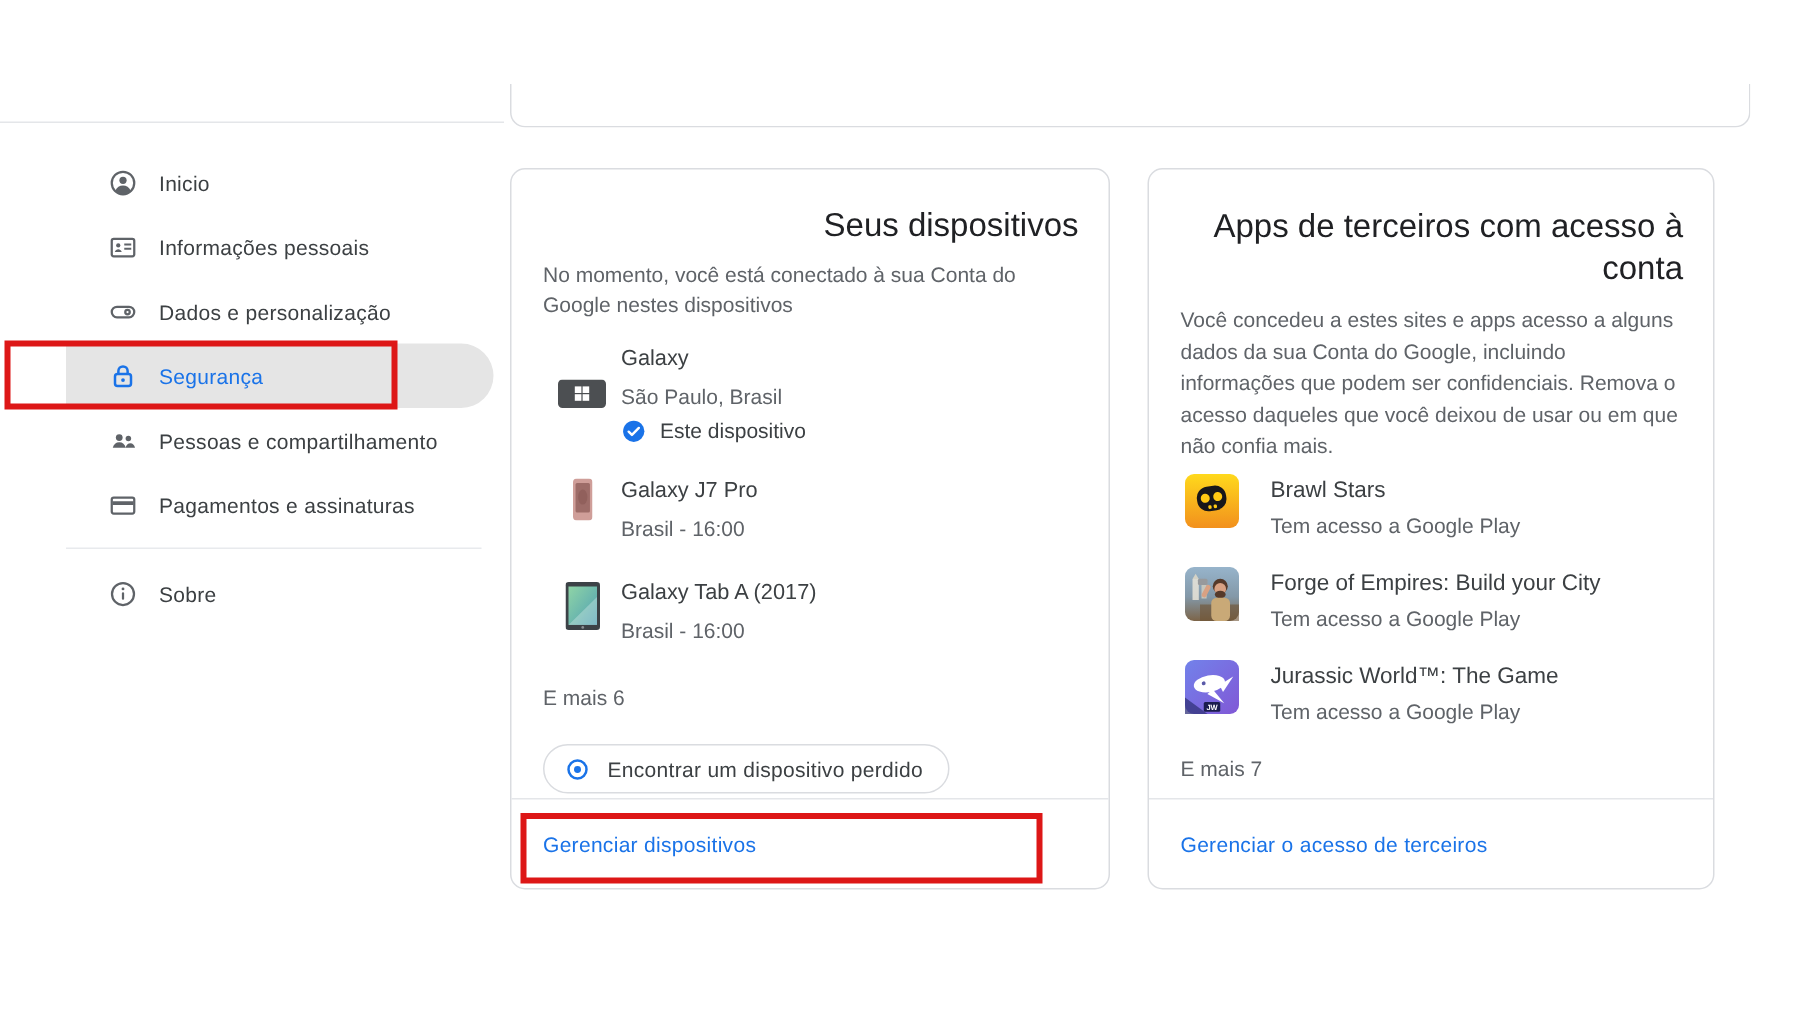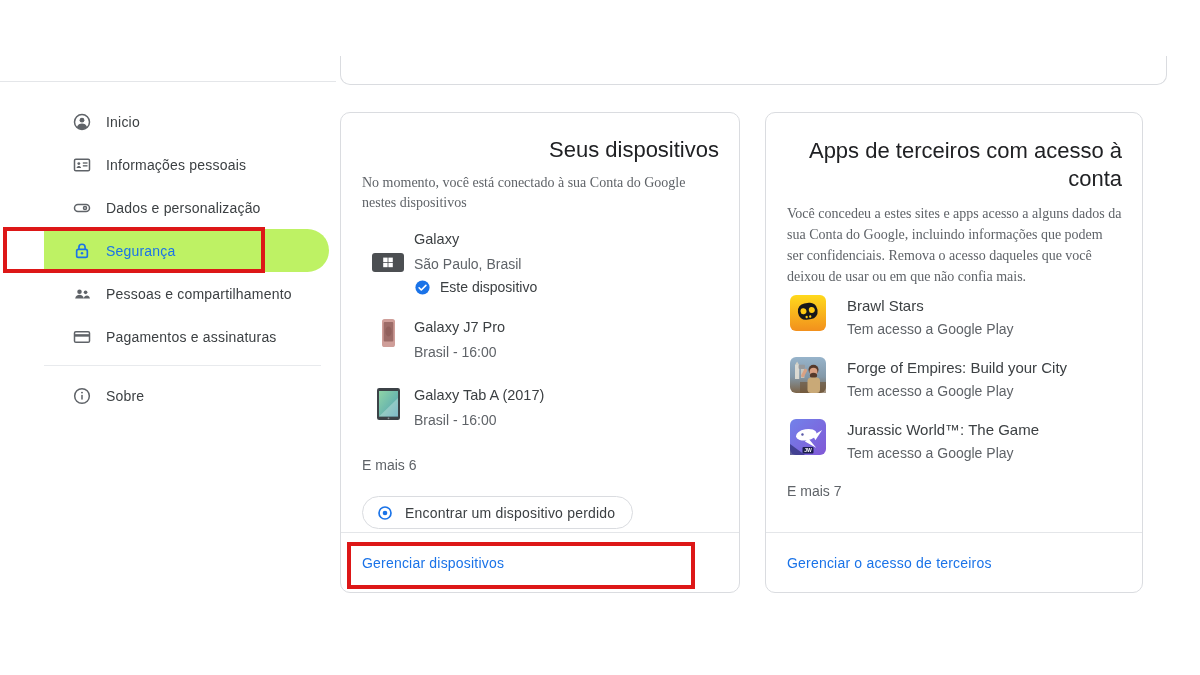--- a/index.html
+++ b/index.html
@@ -27,21 +27,21 @@
   #ann-manage  { left:347px; top:542px; width:348px; height:47px; }
 
   
   .card { position:absolute; top:112px; height:481px; background:#fff;
     border:1px solid #dadce0; border-radius:10px; display:flex; flex-direction:column; }
   #devices-card { left:340px; width:400px; }
   #apps-card { left:765px; width:378px; }
   .card-content { flex:1; padding:24px 20px 0 21px; overflow:hidden; }
   .card-title { font-size:22px; line-height:26px; color:#202124; font-weight:400;text-align:right; }
   #apps-card .card-title { line-height:28px; }
-  .card-sub { margin-top:10px; font-size:14px; line-height:20px; color:#5f6368;font-family:Liberation Serif, serif; }
+  .card-sub { margin-top:10px; font-size:14px; line-height:20px; color:#5f6368; }
   #apps-card .card-sub { line-height:21px; }
 
   
   .dev-list { margin-top:16px; }
   .dev-row { display:flex; margin-bottom:18px; }
   .dev-icon { width:52px; flex:none; display:flex; justify-content:center; align-items:flex-start; }
   .dev-name { font-size:14.5px; line-height:20px; color:#3c4043; margin-bottom:5px; }
   .dev-loc { font-size:14px; line-height:20px; color:#5f6368; margin-bottom:5px; }
   .dev-this { display:flex; align-items:flex-start; gap:9px; height:20px; margin-top:2px;
     font-size:14px; color:#3c4043; }
@@ -104,21 +104,21 @@
       <span class="ic">
         <svg width="20" height="20" viewBox="0 0 24 24">
           <rect x="3" y="7.8" width="18" height="8.4" rx="4.2" fill="none" stroke="#5f6368" stroke-width="1.8"></rect>
           <circle cx="15.6" cy="12" r="2.7" fill="#5f6368"></circle>
           <circle cx="15.6" cy="12" r=".9" fill="#fff"></circle>
         </svg>
       </span>
       <span class="lbl">Dados e personalização</span>
     </div>
 
-    <div class="nav-item selected" style="background: #bef264;">
+    <div class="nav-item selected" style="background: #e5e5e5;">
       <span class="ic">
         <svg width="20" height="20" viewBox="0 0 24 24">
           <path d="M8.3 10V7.6a3.7 3.7 0 0 1 7.4 0V10" fill="none" stroke="#1a73e8" stroke-width="2"></path>
           <rect x="5.6" y="10" width="12.8" height="9.6" rx="2" fill="none" stroke="#1a73e8" stroke-width="2"></rect>
           <circle cx="12" cy="14.8" r="1.5" fill="#1a73e8"></circle>
         </svg>
       </span>
       <span class="lbl">Segurança</span>
     </div>
 

